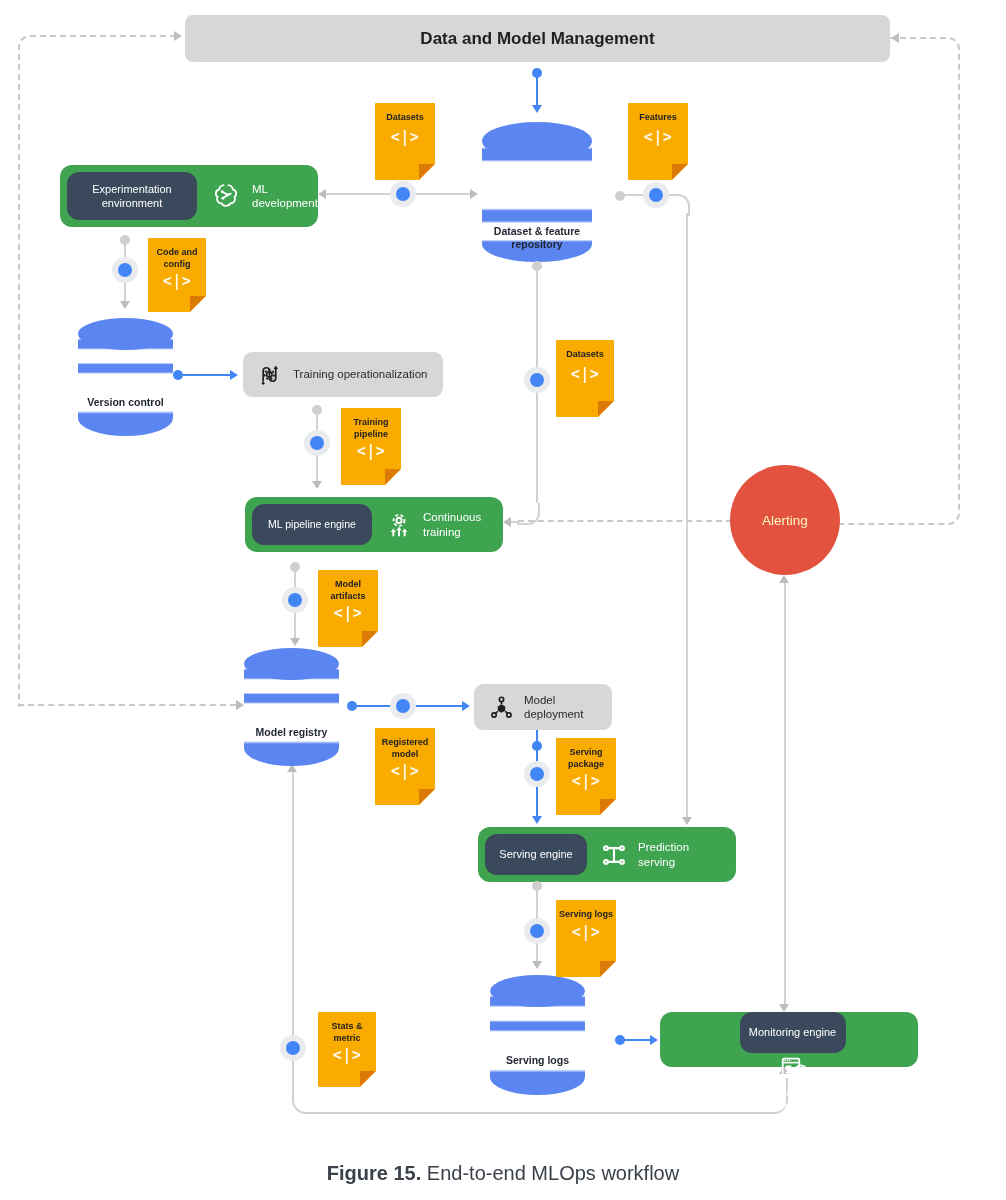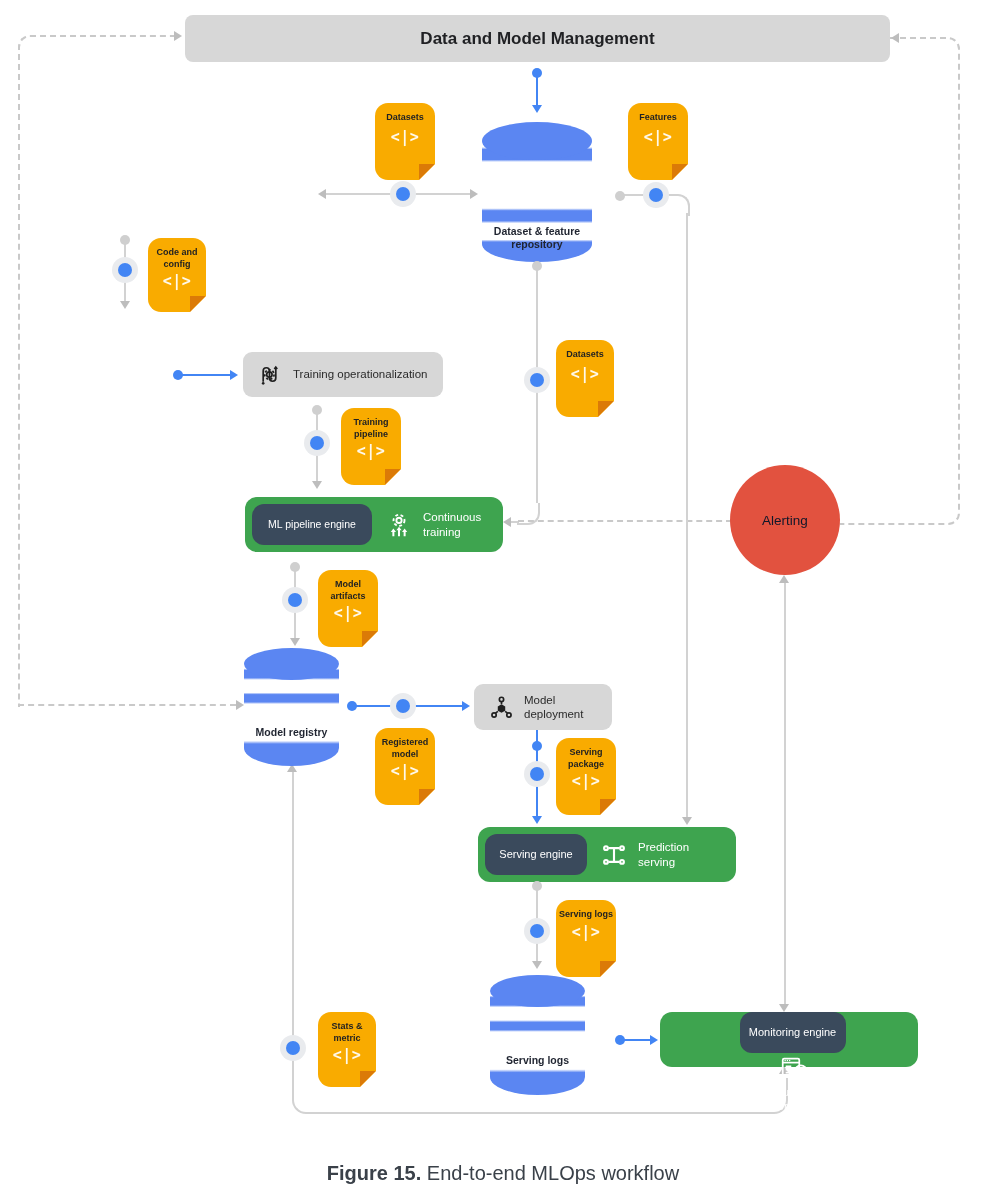--- a/index.html
+++ b/index.html
@@ -33,33 +33,33 @@
   
   .proc{position:absolute;display:flex;align-items:center;z-index:2;}
   .proc.green{background:var(--process-green,#3EA44F);border-radius:12px;}
   .proc.graybox{background:var(--box-gray,#D7D7D7);border-radius:9px;}
   .chip{background:var(--chip-navy,#3A4A5C);border-radius:12px;color:#fff;display:flex;align-items:center;justify-content:center;text-align:center;font-size:11px;font-weight:500;line-height:1.3;margin-left:7px;flex:none;}
   .chip.nowrap{white-space:nowrap;font-size:10.5px;}
   .proc-label{color:#fff;font-size:11.5px;font-weight:500;line-height:1.22;margin-left:9px;max-width:88px;}
   .proc.graybox .proc-label{color:#2b2b2b;max-width:160px;}
   .proc-icon{margin-left:12px;flex:none;display:flex;}
   
-  .file{position:absolute;width:60px;height:77px;background:var(--artifact-yellow,#F9AB00);border-radius:13px;clip-path:polygon(0 0,100% 0,100% calc(100% - 16px),calc(100% - 16px) 100%,0 100%);z-index:2;text-align:center;}
+  .file{position:absolute;width:60px;height:77px;background:var(--artifact-yellow,#F9AB00);border-radius:1px;clip-path:polygon(0 0,100% 0,100% calc(100% - 16px),calc(100% - 16px) 100%,0 100%);z-index:2;text-align:center;}
   .file-label{margin-top:9px;font-size:9px;font-weight:700;color:#222;line-height:1.3;padding:0 3px;}
   .file-glyph{margin-top:4px;font-size:15px;font-weight:700;color:rgba(255,255,255,.92);letter-spacing:.5px;font-family:"DejaVu Sans Mono",monospace;}
   .file-fold{position:absolute;right:0;bottom:0;width:16px;height:16px;fill:var(--artifact-fold,#DB7A07);}
   
   .cyl{position:absolute;z-index:2;}
   .cyl-body{position:absolute;left:0;right:0;top:11%;bottom:0;border-bottom-left-radius:50% 18px;border-bottom-right-radius:50% 18px;
     background:linear-gradient(180deg,#fff 0,#fff 7%,var(--database-blue,#5B86F2) 9%,var(--database-blue,#5B86F2) 16%,#fff 18%,#fff 30%,var(--database-blue,#5B86F2) 32%,var(--database-blue,#5B86F2) 39%,#fff 41%,#fff 76%,var(--database-blue,#5B86F2) 79%,var(--database-blue,#5B86F2) 100%);}
   .cyl-body.mid{background:linear-gradient(180deg,#fff 0,#fff 8%,var(--database-blue,#5B86F2) 10%,var(--database-blue,#5B86F2) 18%,#fff 20%,#fff 57%,var(--database-blue,#5B86F2) 59%,var(--database-blue,#5B86F2) 67%,#fff 69%,#fff 82%,var(--database-blue,#5B86F2) 84%,var(--database-blue,#5B86F2) 100%);}
   .cyl-top{position:absolute;left:0;right:0;top:0;height:27%;background:var(--database-blue,#5B86F2);border-radius:50%;}
   .cyl-label{position:absolute;left:0;right:0;text-align:center;font-size:10.5px;font-weight:600;color:#1f2430;line-height:1.25;}
   
-  .alert{position:absolute;left:730px;top:465px;width:110px;height:110px;border-radius:50%;background:var(--alert-red,#E2523F);display:flex;align-items:center;justify-content:center;color:#0f172a;font-size:13.5px;z-index:2;}
+  .alert{position:absolute;left:730px;top:465px;width:110px;height:110px;border-radius:50%;background:var(--alert-red,#E2523F);display:flex;align-items:center;justify-content:center;color:#fef9c3;font-size:13.5px;z-index:2;}
   
   .caption{position:absolute;left:0;top:1162px;width:100%;text-align:center;font-size:20px;color:#3a4149;z-index:2;}
   .caption .bold{font-weight:700;}
   svg{display:block;}
 </style>
 </head>
 <body>
 
 <div id="stage">
 
@@ -147,21 +147,40 @@
   <div class="banner">
     <span>Data and Model Management</span>
   </div>
 
   <div class="cyl" style="left:482px;top:122px;width:110px;height:140px;">
     <div class="cyl-body mid"></div>
     <div class="cyl-top"></div>
     <div class="cyl-label" style="top:40%;margin-top:47px;">Dataset &amp; feature repository</div>
   </div>
 
-
+  <div class="proc green" style="left:60px;top:165px;width:258px;height:62px;">
+    <div class="chip" style="width:130px;height:48px;">Experimentation environment</div>
+    <span class="proc-icon">
+      <svg width="34" height="34" viewBox="0 0 24 24" fill="none" stroke="#fff" stroke-width="1.3">
+        <path d="M10.8 4.3c-2.1 0-3.5 1.5-3.6 3.1-1.5.4-2.4 1.5-2.4 2.9 0 1 .5 1.9 1.2 2.4-.2.4-.3.9-.3 1.4 0 1.7 1.4 3.1 3.2 3.1.5 1 1.6 1.8 2.9 1.8 1 0 1.9-.5 2.4-1.2"></path>
+        <path d="M13.2 4.3c2.1 0 3.5 1.5 3.6 3.1 1.5.4 2.4 1.5 2.4 2.9 0 1-.5 1.9-1.2 2.4.2.4.3.9.3 1.4 0 1.7-1.4 3.1-3.2 3.1-.3.7-.9 1.3-1.7 1.6"></path>
+        <circle cx="9.3" cy="9" r="1" fill="#fff" stroke="none"></circle>
+        <circle cx="13.4" cy="11.2" r="1" fill="#fff" stroke="none"></circle>
+        <circle cx="9.8" cy="13.6" r="1" fill="#fff" stroke="none"></circle>
+        <path d="M9.3 9l4.1 2.2-3.6 2.4M13.4 11.2l2.4-1.1"></path>
+      </svg>
+    </span>
+    <span class="proc-label">ML development</span>
+  </div>
+
+  <div class="cyl" style="left:78px;top:318px;width:95px;height:118px;">
+    <div class="cyl-body"></div>
+    <div class="cyl-top"></div>
+    <div class="cyl-label" style="top:66%;">Version control</div>
+  </div>
 
   <div class="proc graybox" style="left:243px;top:352px;width:200px;height:45px;">
     <span class="proc-icon" style="margin-left:14px;">
       <svg width="27" height="27" viewBox="0 0 24 24" fill="none" stroke="#1f1f1f" stroke-width="1.5">
         <path d="M5.5 18.5V8.8a2.8 2.8 0 0 1 5.6 0v6.4a2.8 2.8 0 0 0 5.6 0V6"></path>
         <circle cx="5.5" cy="19.8" r="1.2" fill="#1f1f1f" stroke="none"></circle>
         <path d="M15.4 7.2 16.7 5.5 18 7.2"></path>
         <circle cx="11" cy="12" r="2.4"></circle>
         <circle cx="11" cy="12" r="4.2" stroke-dasharray="2 1.7"></circle>
       </svg>

